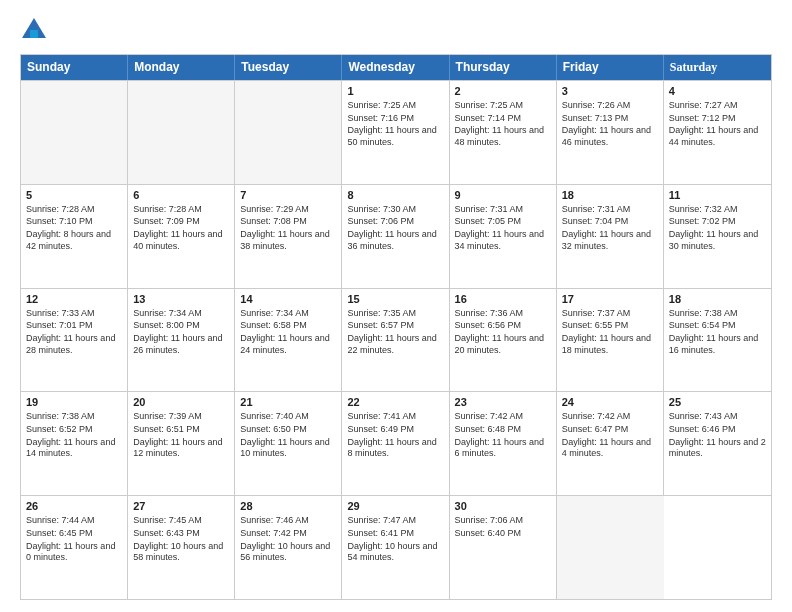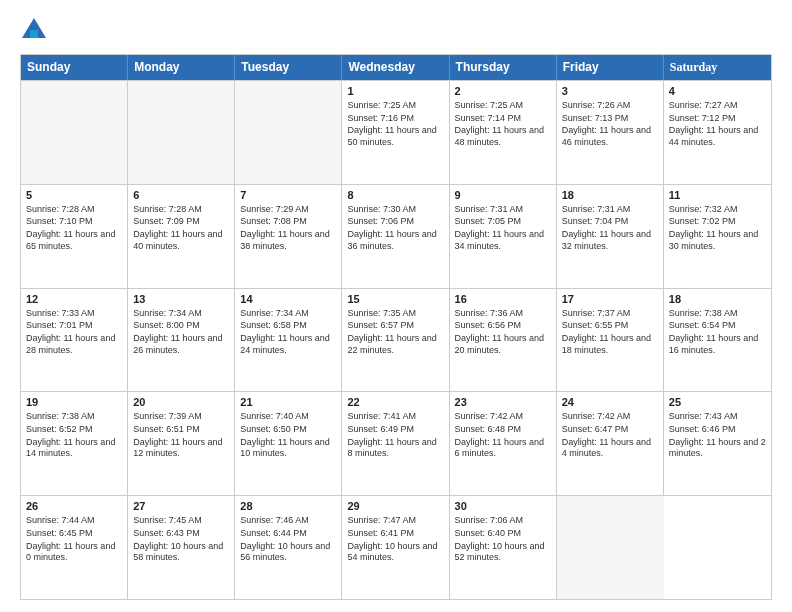--- a/index.html
+++ b/index.html
@@ -175,21 +175,21 @@
             <div class="cell-line">Sunrise: 7:27 AM</div>
             <div class="cell-line">Sunset: 7:12 PM</div>
             <div class="cell-line">Daylight: 11 hours and 44 minutes.</div>
           </div>
         </div>
         <div class="cal-row">
           <div class="cal-cell">
             <div class="day-num">5</div>
             <div class="cell-line">Sunrise: 7:28 AM</div>
             <div class="cell-line">Sunset: 7:10 PM</div>
-            <div class="cell-line">Daylight: 11 hours and 65 minutes.</div>
+            <div class="cell-line">Daylight: 8 hours and 42 minutes.</div>
           </div>
           <div class="cal-cell">
             <div class="day-num">6</div>
             <div class="cell-line">Sunrise: 7:28 AM</div>
             <div class="cell-line">Sunset: 7:09 PM</div>
             <div class="cell-line">Daylight: 11 hours and 40 minutes.</div>
           </div>
           <div class="cal-cell">
             <div class="day-num">7</div>
             <div class="cell-line">Sunrise: 7:29 AM</div>
@@ -318,32 +318,31 @@
           </div>
           <div class="cal-cell">
             <div class="day-num">27</div>
             <div class="cell-line">Sunrise: 7:45 AM</div>
             <div class="cell-line">Sunset: 6:43 PM</div>
             <div class="cell-line">Daylight: 10 hours and 58 minutes.</div>
           </div>
           <div class="cal-cell">
             <div class="day-num">28</div>
             <div class="cell-line">Sunrise: 7:46 AM</div>
-            <div class="cell-line">Sunset: 6:44 PM</div>
+            <div class="cell-line">Sunset: 7:42 PM</div>
             <div class="cell-line">Daylight: 10 hours and 56 minutes.</div>
           </div>
           <div class="cal-cell">
             <div class="day-num">29</div>
             <div class="cell-line">Sunrise: 7:47 AM</div>
             <div class="cell-line">Sunset: 6:41 PM</div>
             <div class="cell-line">Daylight: 10 hours and 54 minutes.</div>
           </div>
           <div class="cal-cell">
             <div class="day-num">30</div>
             <div class="cell-line">Sunrise: 7:06 AM</div>
             <div class="cell-line">Sunset: 6:40 PM</div>
-            <div class="cell-line">Daylight: 10 hours and 52 minutes.</div>
           </div>
           <div class="cal-cell empty"></div>
         </div>
       </div>
   </div>
 </div>
 
 </body></html>

